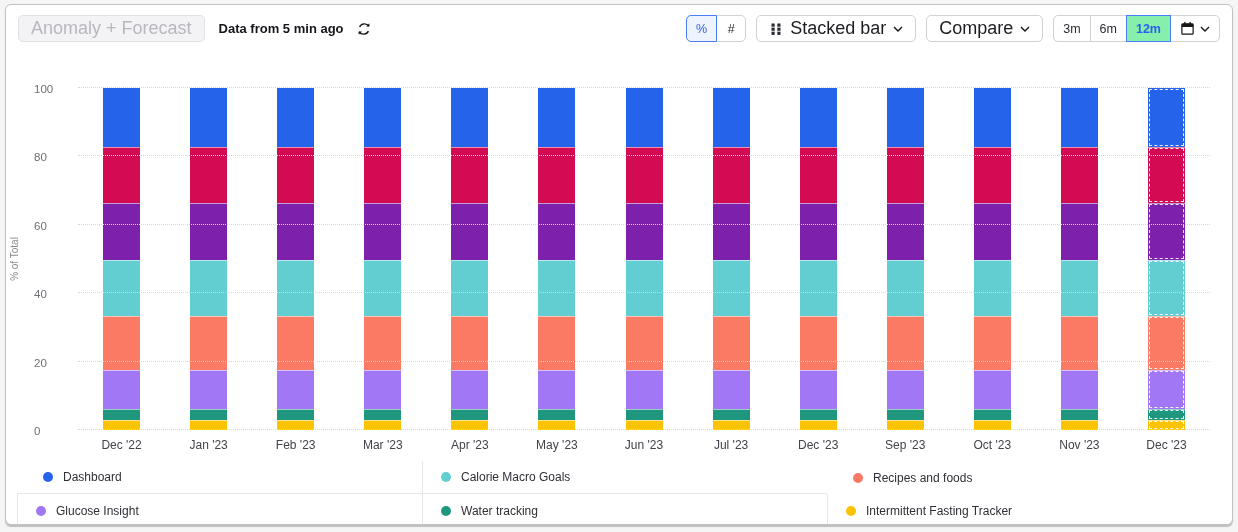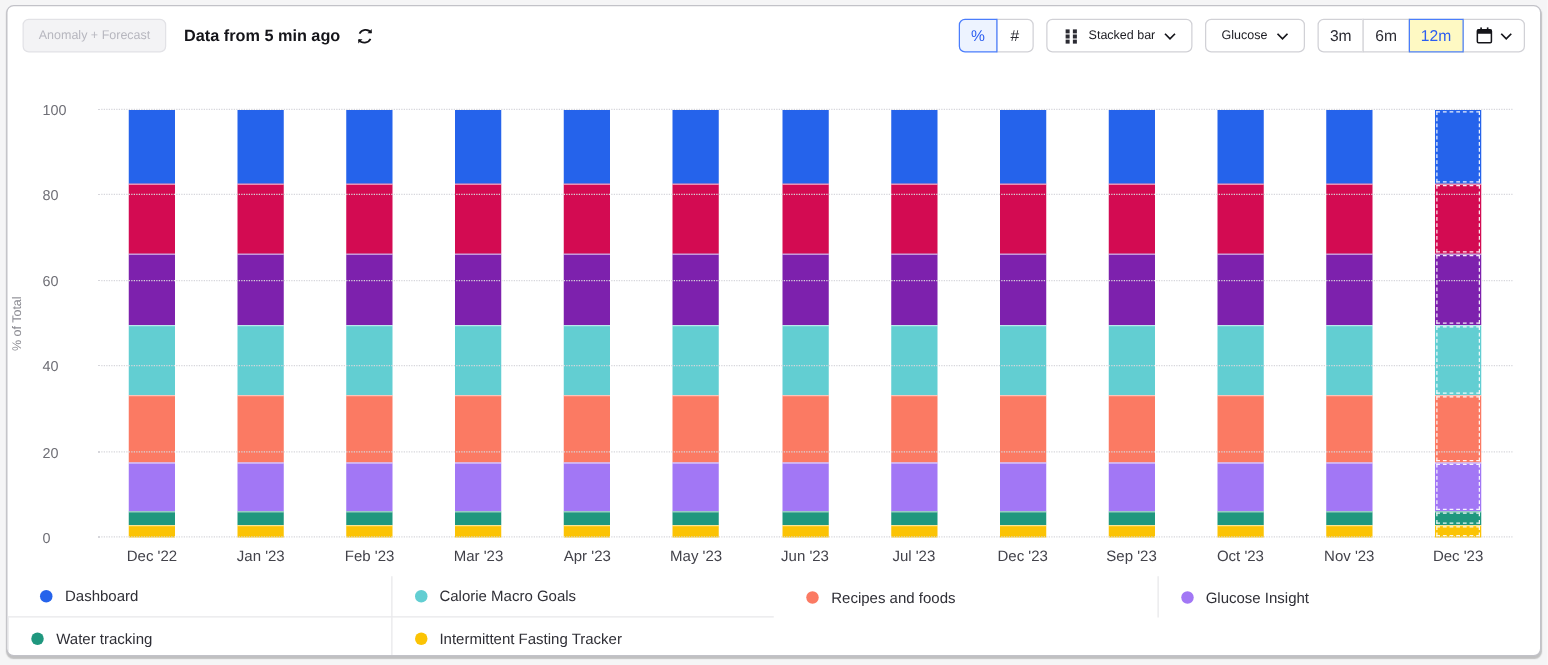--- a/index.html
+++ b/index.html
@@ -7,37 +7,37 @@
   .panel{
     position:absolute; left:5px; top:4px; width:1228px; height:521px;
     background:#fff; border:1px solid #c2c2c8; border-radius:6px;
     box-shadow:0 2px 1px rgba(0,0,0,.22); overflow:hidden;
   }
   
   .header{ display:flex; justify-content:space-between; align-items:center; padding:10px 12px 0 12px; }
   .hgroup{ display:flex; align-items:center; gap:10px; }
   .btn{
     height:27px; display:inline-flex; align-items:center; gap:7px;
-    padding:0 12px; font-size:10px; border-radius:5px; background:#fff;
+    padding:0 12px; font-size:18px; border-radius:5px; background:#fff;
     border:1px solid #d1d1d6; color:#1c1c22; cursor:pointer; white-space:nowrap;
   }
   .btn.disabled{ background:#f3f3f5; border-color:#e2e2e6; color:#b7b7bf; cursor:default; }
   .freshness{ font-size:13px; font-weight:700; color:#15151a; margin-left:4px; }
   .iconbtn{ background:none; border:none; cursor:pointer; display:flex; align-items:center; padding:2px; }
   
   .seg{ display:flex; }
   .seg .segbtn{
     height:27px; min-width:30px; display:inline-flex; align-items:center; justify-content:center;
     gap:5px; padding:0 9px; font-size:12.5px; background:#fff; border:1px solid #d1d1d6;
     color:#2b2b33; margin-left:-1px; cursor:pointer;
   }
   .seg .segbtn:first-child{ border-radius:5px 0 0 5px; margin-left:0; }
   .seg .segbtn:last-child{ border-radius:0 5px 5px 0; }
   .seg .segbtn.selected{ background:#edf3ff; border-color:#4a7dfc; color:#2c5ef0; z-index:2; }
-  .seg .segbtn.selected-white{ background:#fef9c3; border-color:#4a7dfc; color:#2c5ef0; z-index:2; }
+  .seg .segbtn.selected-white{ background:#86efac; border-color:#4a7dfc; color:#2c5ef0; z-index:2;font-weight:bold; }
   
   .chart-wrap{ position:relative; height:342px; margin:46px 22px 0 72px; }
   .ylabel{
     position:absolute; left:-64px; top:50%;
     transform:translate(-50%,-50%) rotate(-90deg);
     font-size:10px; color:#8a8a91; white-space:nowrap;
   }
   .gridline{ position:absolute; left:0; right:0; border-top:1px dotted #d6d6db; }
   .ytick{
     position:absolute; right:calc(100% + 14px); width:30px; text-align:left;
@@ -45,21 +45,21 @@
   }
   .bars{ position:absolute; inset:0; display:flex; }
   .barcol{ flex:1; display:flex; justify-content:center; align-items:flex-end; height:100%; }
   .bar{ width:37px; height:100%; display:flex; flex-direction:column-reverse; }
   .bar .segm{ width:100%; }
   .bar .segm:not(:last-child){ border-top:1px solid rgba(255,255,255,.55); }
   .bar.forecast .segm{ outline:1.5px dashed rgba(255,255,255,.9); outline-offset:-2.5px; }
   .xlabels{ display:flex; margin:8px 22px 0 72px;justify-content:center; }
   .xlabels .xl{ flex:1; text-align:center; font-size:12px; color:#42424a; }
   
-  .legend{ display:grid; grid-template-columns:repeat(4,1fr); margin-top:9px; }
+  .legend{ display:grid; grid-template-columns:repeat(3,1fr); margin-top:9px;padding-left:11px; }
   .lcell{ display:flex; align-items:center; gap:10px; height:33px; padding-left:18px; font-size:12px; color:#2f2f36; cursor:pointer; }
   .lcell.first-col{ padding-left:26px; }
   .lcell.row1{ border-bottom:1px solid #e7e7ea; }
   .lcell.not-first-col{ border-left:1px solid #e7e7ea; }
   .ldot{ width:10px; height:10px; border-radius:50%; flex:0 0 auto; }
 </style>
 </head>
 <body>
 
 <div class="panel">
@@ -95,21 +95,21 @@
               <rect x="8.3" y="9.7" width="3.2" height="3.2"></rect>
           </g>
         </svg>
         <span>Stacked bar</span>
         <svg width="10" height="6" viewBox="0 0 10 6">
           <path d="M1 1l4 4 4-4" stroke="#15151a" stroke-width="1.4" fill="none"></path>
         </svg>
       </button>
 
       <button class="btn">
-        <span>Glucose</span>
+        <span>Compare</span>
         <svg width="10" height="6" viewBox="0 0 10 6">
           <path d="M1 1l4 4 4-4" stroke="#15151a" stroke-width="1.4" fill="none"></path>
         </svg>
       </button>
 
       <div class="seg">
         <button class="segbtn">3m</button>
         <button class="segbtn">6m</button>
         <button class="segbtn selected-white">12m</button>
         <button class="segbtn">

